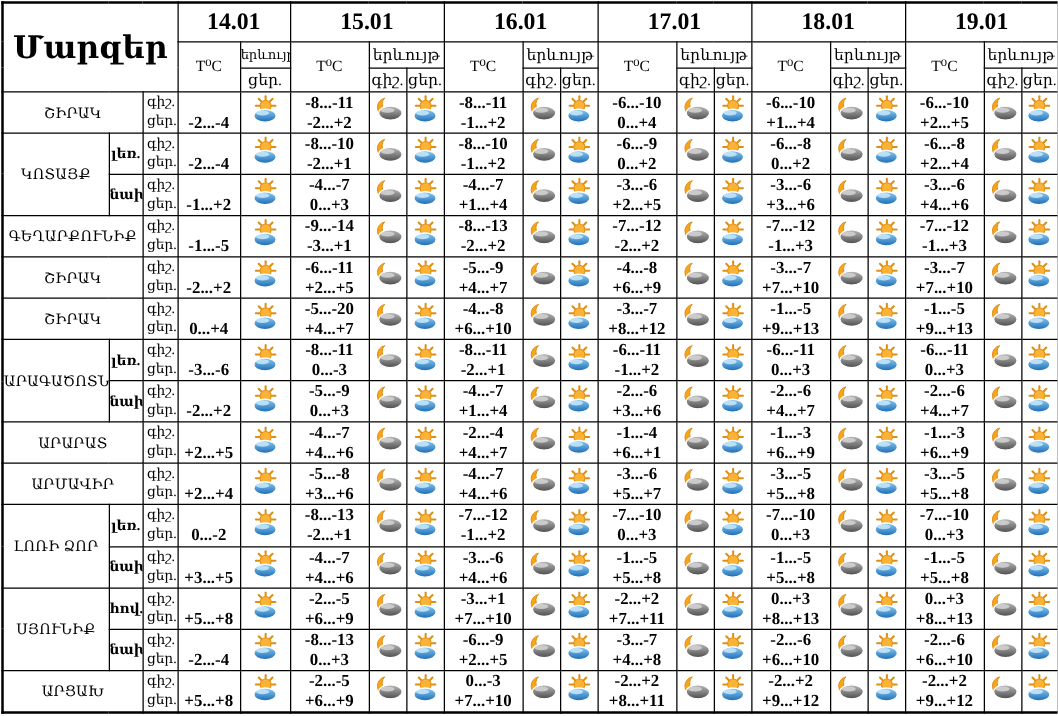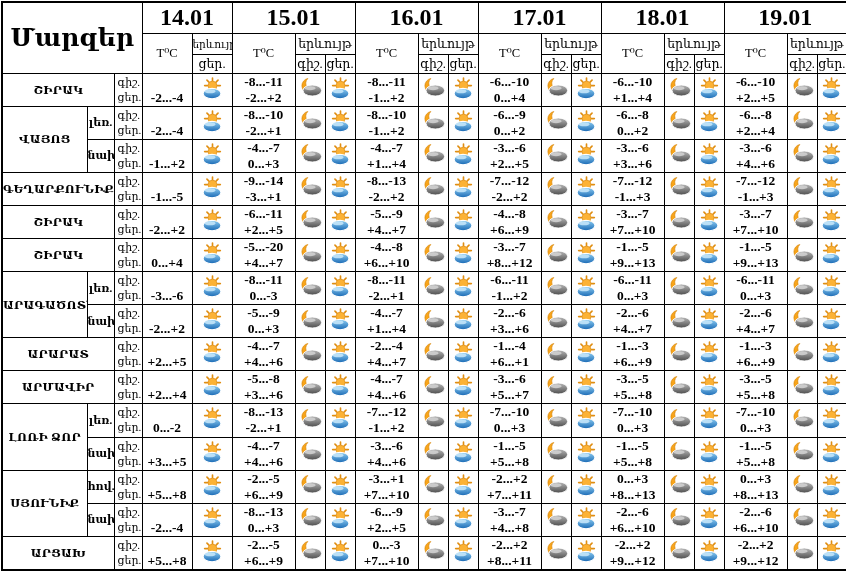--- a/index.html
+++ b/index.html
@@ -5,23 +5,23 @@
   html,body{margin:0;padding:0;background:#ffffff;width:846px;height:573px;overflow:hidden;}
   #wrap{width:846px;height:573px;box-sizing:border-box;padding:1px 0 0 1px;}
   table{border-collapse:collapse;table-layout:fixed;width:844px;height:570px;
         border:2px solid #000;background:#fff;color:#000;
         font-family:"Liberation Serif","DejaVu Serif","DejaVu Sans",serif;}
   th,td{border:1px solid #000;padding:0;margin:0;text-align:center;vertical-align:middle;overflow:hidden;}
   thead tr.r-dates{height:31px;}
   thead tr.r-mid{height:21px;}
   thead tr.r-low{height:19px;}
   .corner{font-weight:bold;font-size:25px;}
-  .date{font-weight:bold;font-size:24px;}
+  .date{font-weight:bold;font-size:19px;}
   .thsm{font-weight:normal;font-size:12.5px;}
-  .region{font-weight:bold;font-size:11.5px;letter-spacing:.2px;text-align:center;}
+  .region{font-weight:normal;font-size:11.5px;letter-spacing:.2px;text-align:center;}
   .sub{font-weight:bold;font-size:11px;}
   .dn{font-size:11px;text-align:left;padding-left:3px;}
   .dn div{height:15px;line-height:15px;}
   .temp{font-weight:bold;font-size:13.5px;}
   .tline{height:16px;line-height:16px;white-space:nowrap;}
   .ic span{display:inline-block;line-height:0;}
   svg{display:block;margin:0 auto;}
 </style>
 </head>
 <body>
@@ -242,21 +242,21 @@
                   <line x1="9.3" y1="5.3" x2="7.2" y2="3.2"></line>
                   <line x1="13" y1="3.8" x2="13" y2="1"></line>
                   <line x1="16.7" y1="5.3" x2="18.8" y2="3.2"></line>
                 </g>
                 <circle cx="13" cy="9" r="4.6" fill="#fcb235" stroke="#e08e12" stroke-width="0.9"></circle>
                 <ellipse cx="12.5" cy="17.3" rx="9.3" ry="5.4" fill="url(#gDay)" stroke="#ffffff" stroke-width="1.1"></ellipse>
                 <ellipse cx="10.5" cy="15" rx="5.5" ry="2.1" fill="#c8e8fa" opacity="0.85"></ellipse>
               </svg></span></td>
         </tr>
         <tr>
-          <td class="region" rowspan="2">ՎԱՅՈՑ</td>
+          <td class="region" rowspan="2">ԿՈՏԱՅՔ</td>
           <td class="sub">լեռ.</td>
           <td class="dn">
             <div>գիշ.</div>
             <div>ցեր.</div>
           </td>
           <td class="temp">
             <div class="tline"></div>
             <div class="tline">-2...-4</div>
           </td>
           <td class="ic"><span><svg width="25" height="22" viewBox="0 0 26 23">

